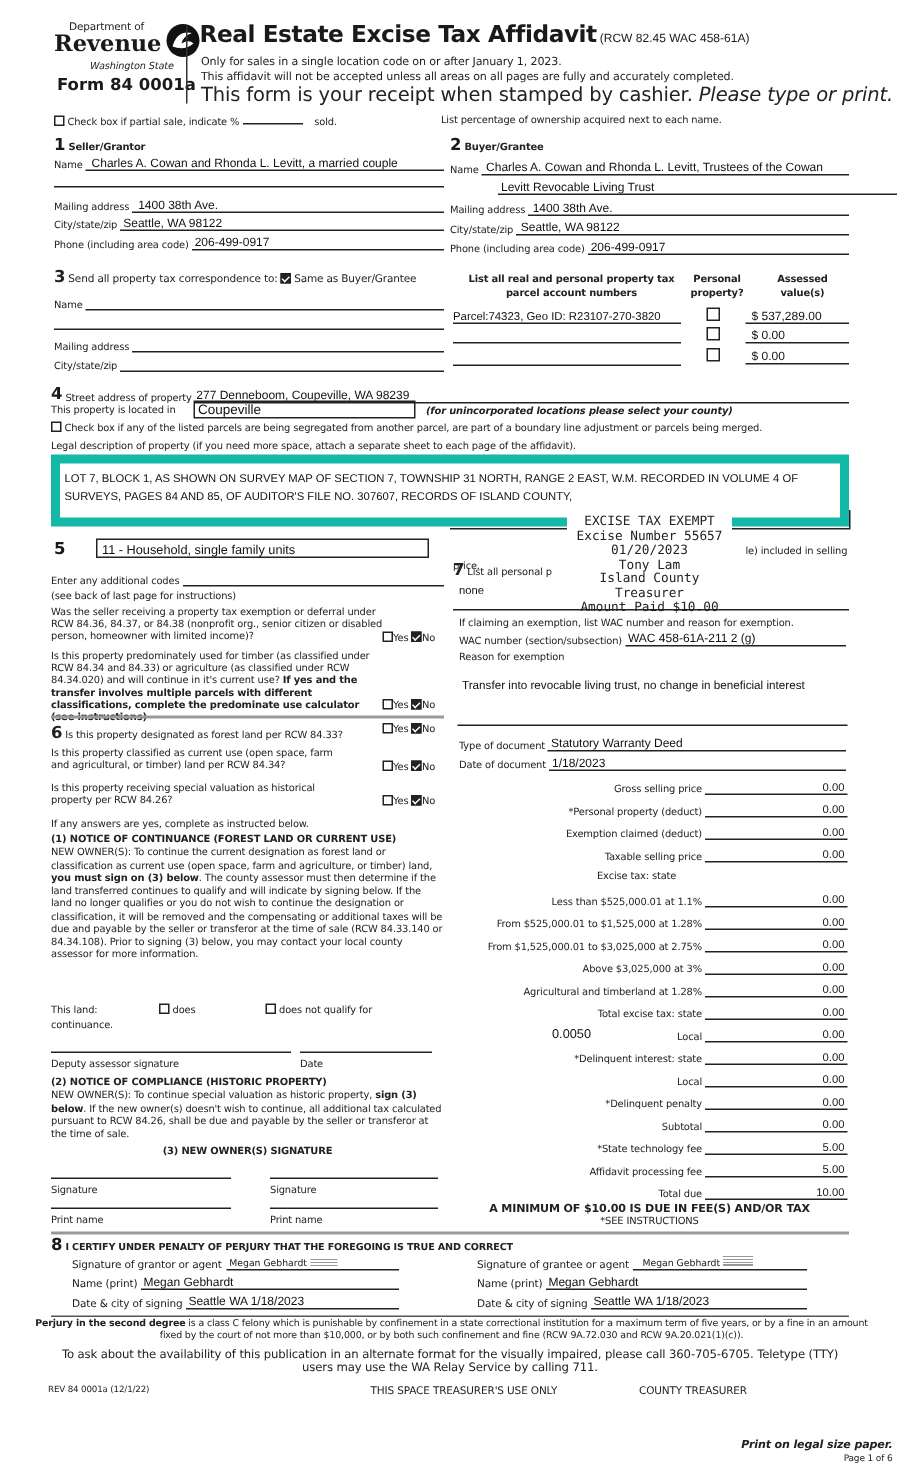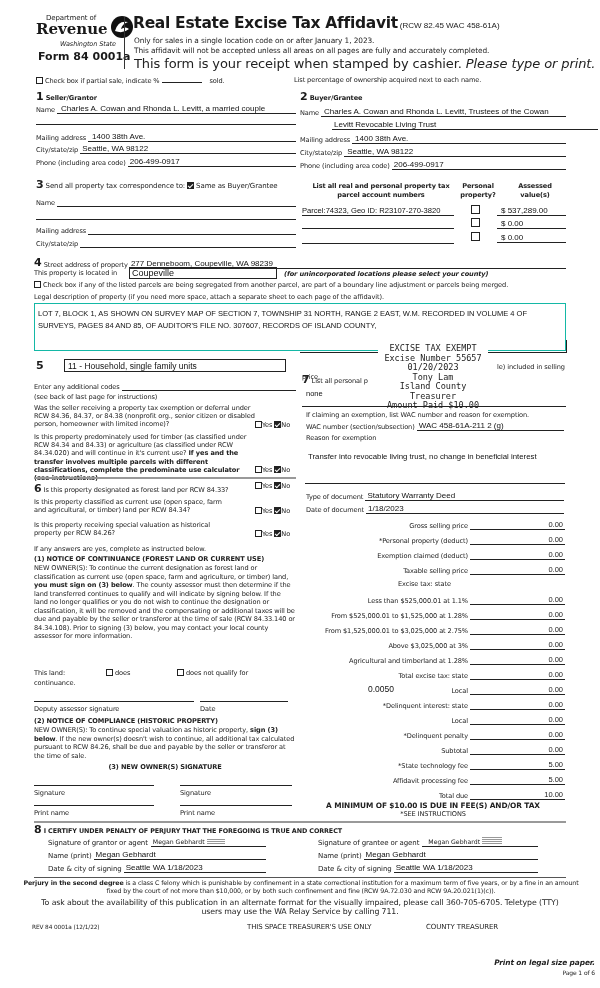--- a/index.html
+++ b/index.html
@@ -142,21 +142,21 @@
 <div class="abs lbl" style="left:34px;top:269px;">This property is located in</div>
 <div class="abs" style="left:129px;top:267px;width:148px;height:12px;border:1px solid #222;padding-left:2px;">
   <span class="fill" style="font-size:9px;line-height:11px;">Coupeville</span>
 </div>
 <div class="abs lbl bold" style="left:284px;top:270px;font-style:italic;">(for unincorporated locations please select your county)</div>
 <div class="abs lbl" style="left:34px;top:281px;white-space:nowrap;">
   <span class="cb"></span>
   <span>Check box if any of the listed parcels are being segregated from another parcel, are part of a boundary line adjustment or parcels being merged.</span>
 </div>
 <div class="abs lbl" style="left:34px;top:293px;">Legal description of property (if you need more space, attach a separate sheet to each page of the affidavit).</div>
-<div class="abs" style="left:34px;top:303px;width:532px;height:48px;border:1px solid #14b8a6;padding:4px 3px;">
+<div class="abs" style="left:34px;top:303px;width:532px;height:48px;border:6px solid #14b8a6;padding:4px 3px;">
   <div class="fill" style="font-size:7.5px;line-height:12px;">LOT 7, BLOCK 1, AS SHOWN ON SURVEY MAP OF SECTION 7, TOWNSHIP 31 NORTH, RANGE 2 EAST, W.M. RECORDED IN VOLUME 4 OF SURVEYS, PAGES 84 AND 85, OF AUDITOR'S FILE NO. 307607, RECORDS OF ISLAND COUNTY,</div>
 </div>
 
 <div class="abs secnum" style="left:36px;top:359px;">5</div>
 <div class="abs" style="left:64px;top:359px;width:222px;height:13px;border:1px solid #222;padding-left:3px;">
   <span class="fill" style="font-size:8.5px;line-height:12px;">11 - Household, single family units</span>
 </div>
 <div class="abs row-right" style="left:34px;top:383px;width:262px;">
   <span class="lbl">Enter any additional codes</span>
   <span class="line" style="flex:1;margin-left:2px;height:7px;"></span>

